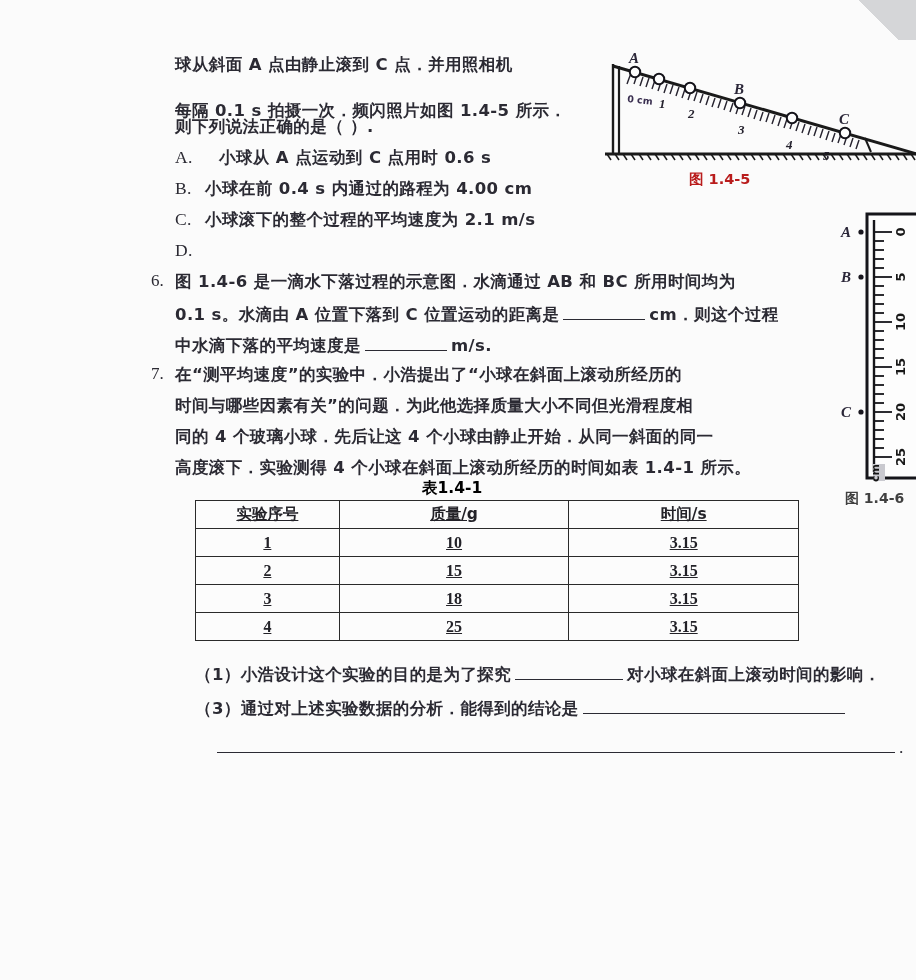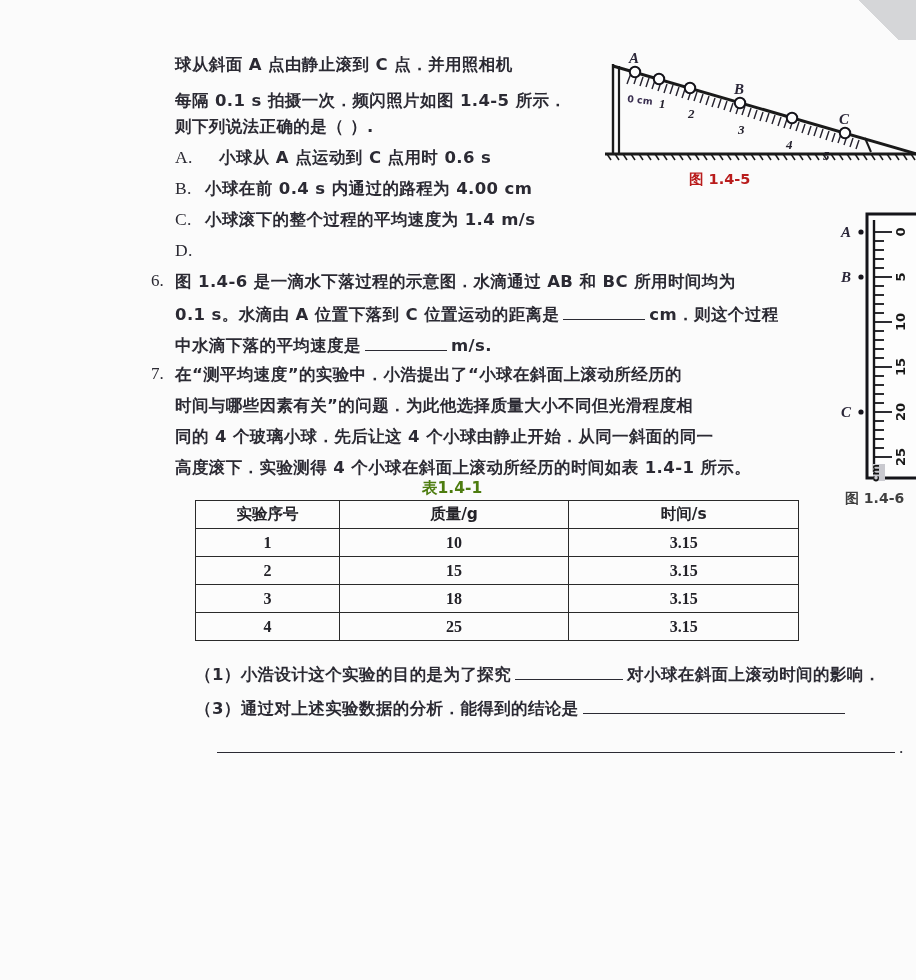--- a/index.html
+++ b/index.html
@@ -70,38 +70,39 @@
   }
   #data-table td, #data-table th {
     border: 1.7px solid #2a2a2a;
     text-align: center;
     font-family: "DejaVu Sans", "Liberation Sans", sans-serif;
     font-size: 15.5px;
     font-weight: 600;
     color: #232228;
     height: 27px;
     padding: 0;
+    text-decoration: underline;
   }
   #data-table td.num {
     font-family: "Liberation Serif", serif;
     font-weight: 600;
     font-size: 16px;
   }
   #data-table col.c1 { width: 144px; }
   #data-table col.c2 { width: 230px; }
   #data-table col.c3 { width: 230px; }
 
   .tbl-caption {
     position: absolute;
     left: 375px;
     top: 478px;
     font-family: "DejaVu Sans", "Liberation Sans", sans-serif;
     font-size: 15.5px;
     font-weight: 600;
-    color: #4d7c0f;
+    color: #000000;
   }
 
   
   #fig145 {
     position: absolute;
     left: 548px;
     top: 46px;
     width: 332px;
     height: 150px;
   }
@@ -135,31 +136,31 @@
 </style>
 </head>
 <body>
 
 <div id="page">
   <div id="corner-fold2"></div>
 
   <div class="content">
 
     <div class="tx cjk" style="left:128px; top:54px;">球从斜面 A 点由静止滚到 C 点．并用照相机</div>
-    <div class="tx cjk" style="left:128px; top:90px;">每隔 0.1 s 拍摄一次．频闪照片如图 1.4-5 所示．</div>
+    <div class="tx cjk" style="left:128px; top:100px;">每隔 0.1 s 拍摄一次．频闪照片如图 1.4-5 所示．</div>
     <div class="tx cjk" style="left:128px; top:116px;">则下列说法正确的是（        ）.</div>
 
     <div class="tx" style="left:128px; top:147px;">A.</div>
     <div class="tx cjk" style="left:172px; top:147px;">小球从 A 点运动到 C 点用时 0.6 s</div>
 
     <div class="tx" style="left:128px; top:178px;">B.</div>
     <div class="tx cjk" style="left:158px; top:178px;">小球在前 0.4 s 内通过的路程为 4.00 cm</div>
 
     <div class="tx" style="left:128px; top:209px;">C.</div>
-    <div class="tx cjk" style="left:158px; top:209px;">小球滚下的整个过程的平均速度为 1.4 m/s</div>
+    <div class="tx cjk" style="left:158px; top:209px;">小球滚下的整个过程的平均速度为 2.1 m/s</div>
 
     <div class="tx" style="left:128px; top:240px;">D.</div>
 
     <div class="qnum" style="left:104px; top:271px;">6.</div>
     <div class="tx cjk" style="left:128px; top:271px;">图 1.4-6 是一滴水下落过程的示意图．水滴通过 AB 和 BC 所用时间均为</div>
 
     <div style="position:absolute; left:128px; top:302px; white-space:nowrap;">
       <span class="tx cjk" style="position:static;">0.1 s。水滴由 A 位置下落到 C 位置运动的距离是</span>
       <span class="blank-u" style="width:82px; height:17px;"></span>
       <span class="tx cjk" style="position:static;">cm．则这个过程</span>

